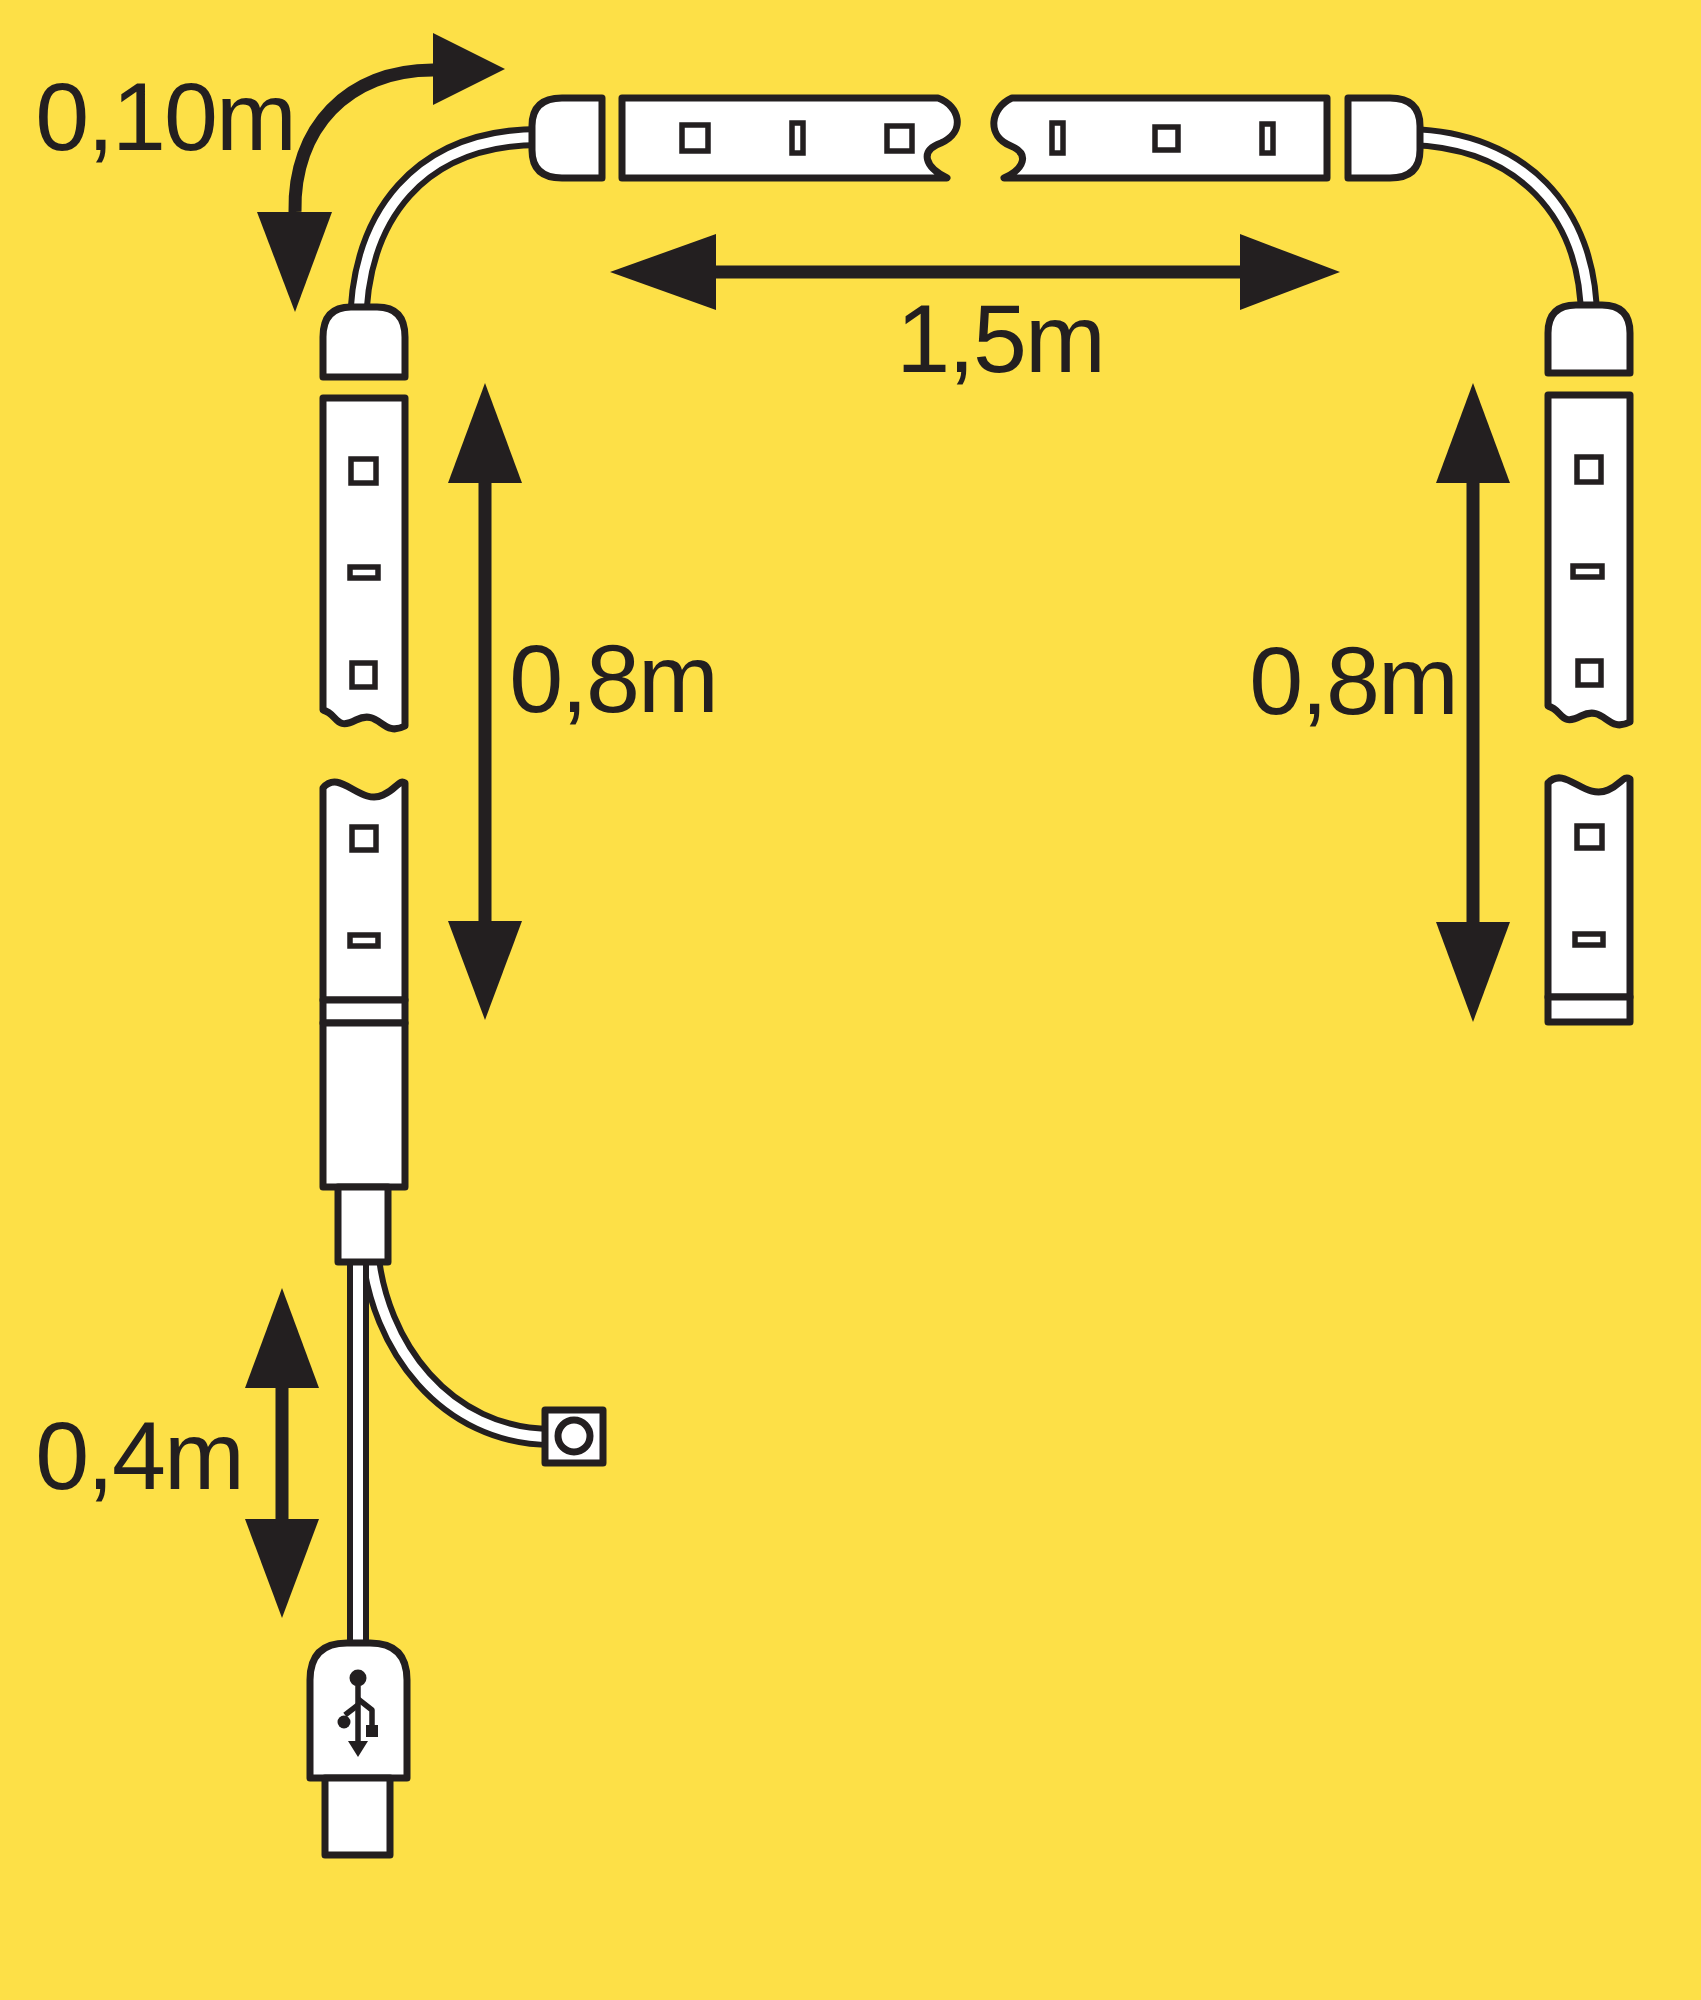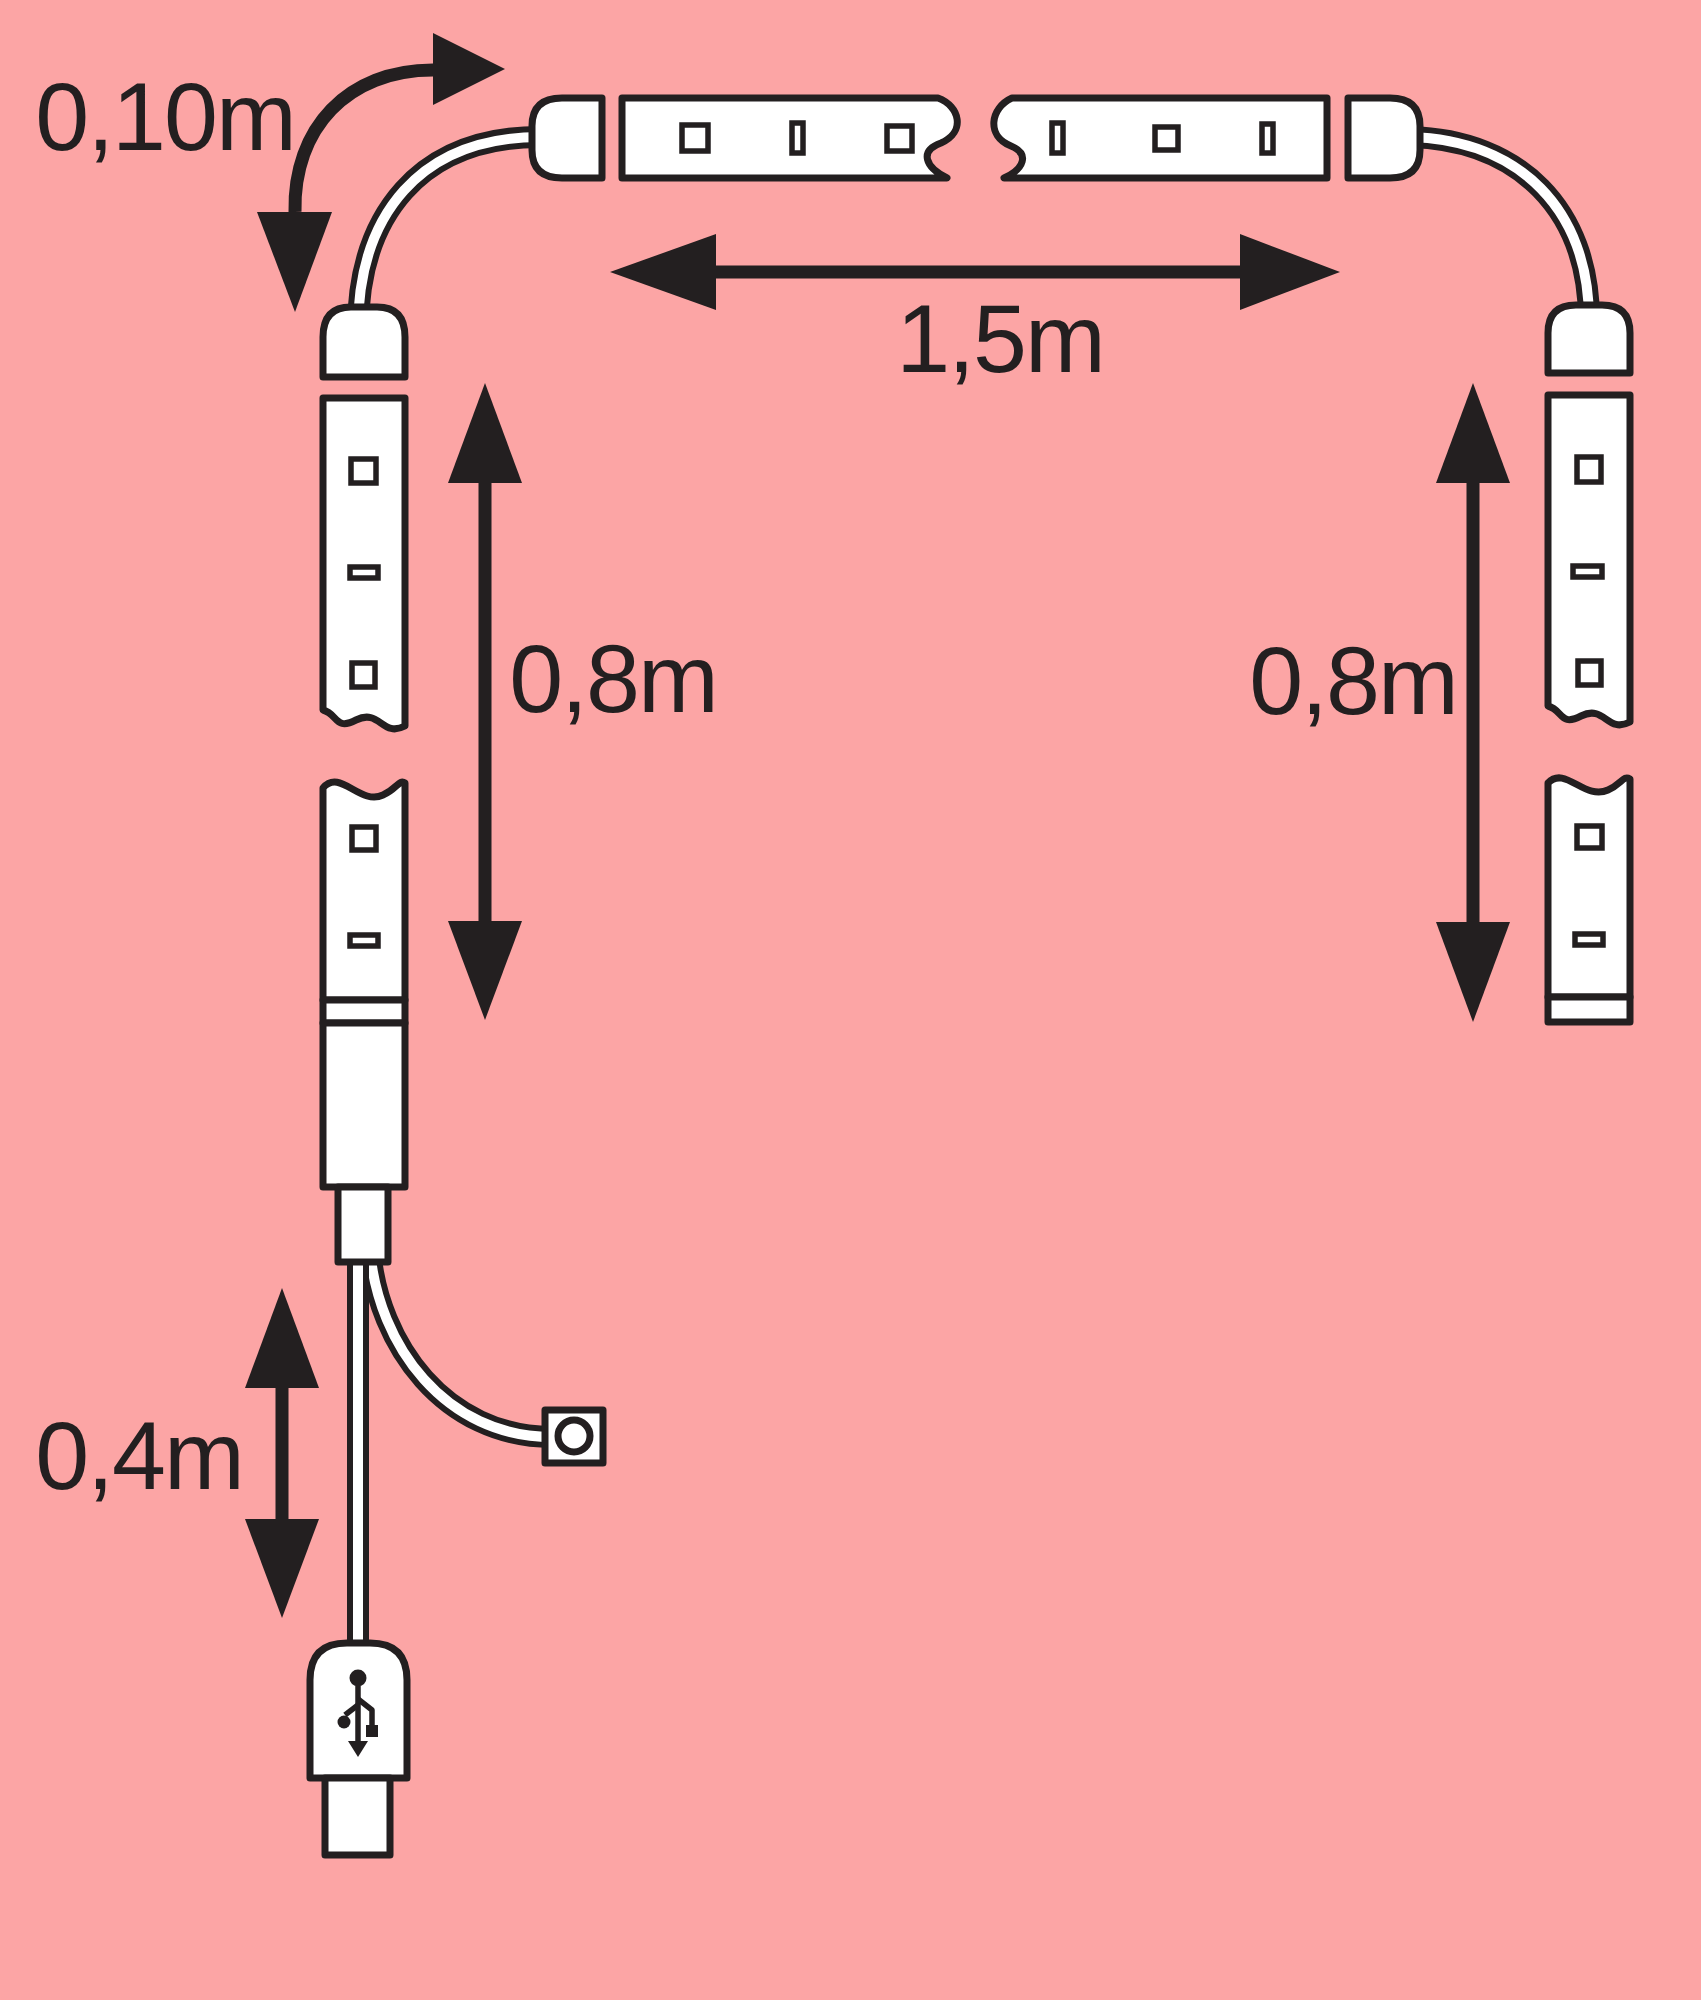--- a/index.html
+++ b/index.html
@@ -3,21 +3,21 @@
 <meta charset="utf-8">
 <style>
   html, body {
     margin: 0;
     padding: 0;
     background: #ffffff;
   }
   .stage {
     width: 1701px;
     height: 2000px;
-    background: #fca5a5;
+    background: #fde047;
     position: relative;
   }
   svg { display: block; }
   .outline {
     fill: #ffffff;
     stroke: #231f20;
     stroke-width: 7;
     stroke-linejoin: round;
   }
   .led {

